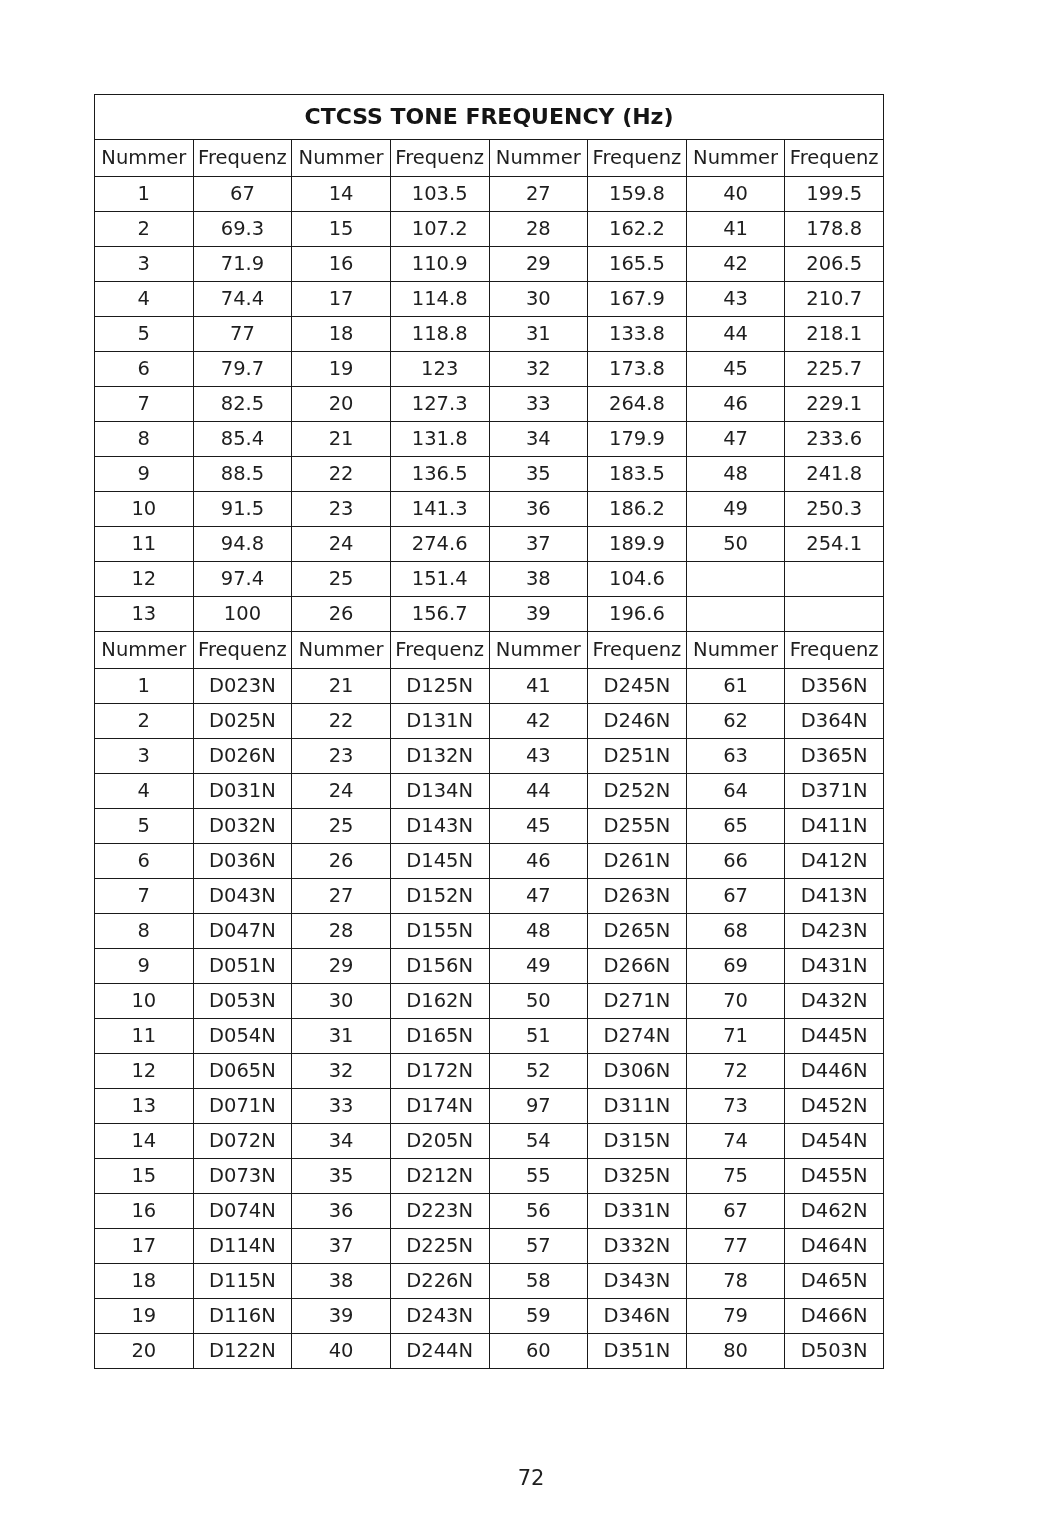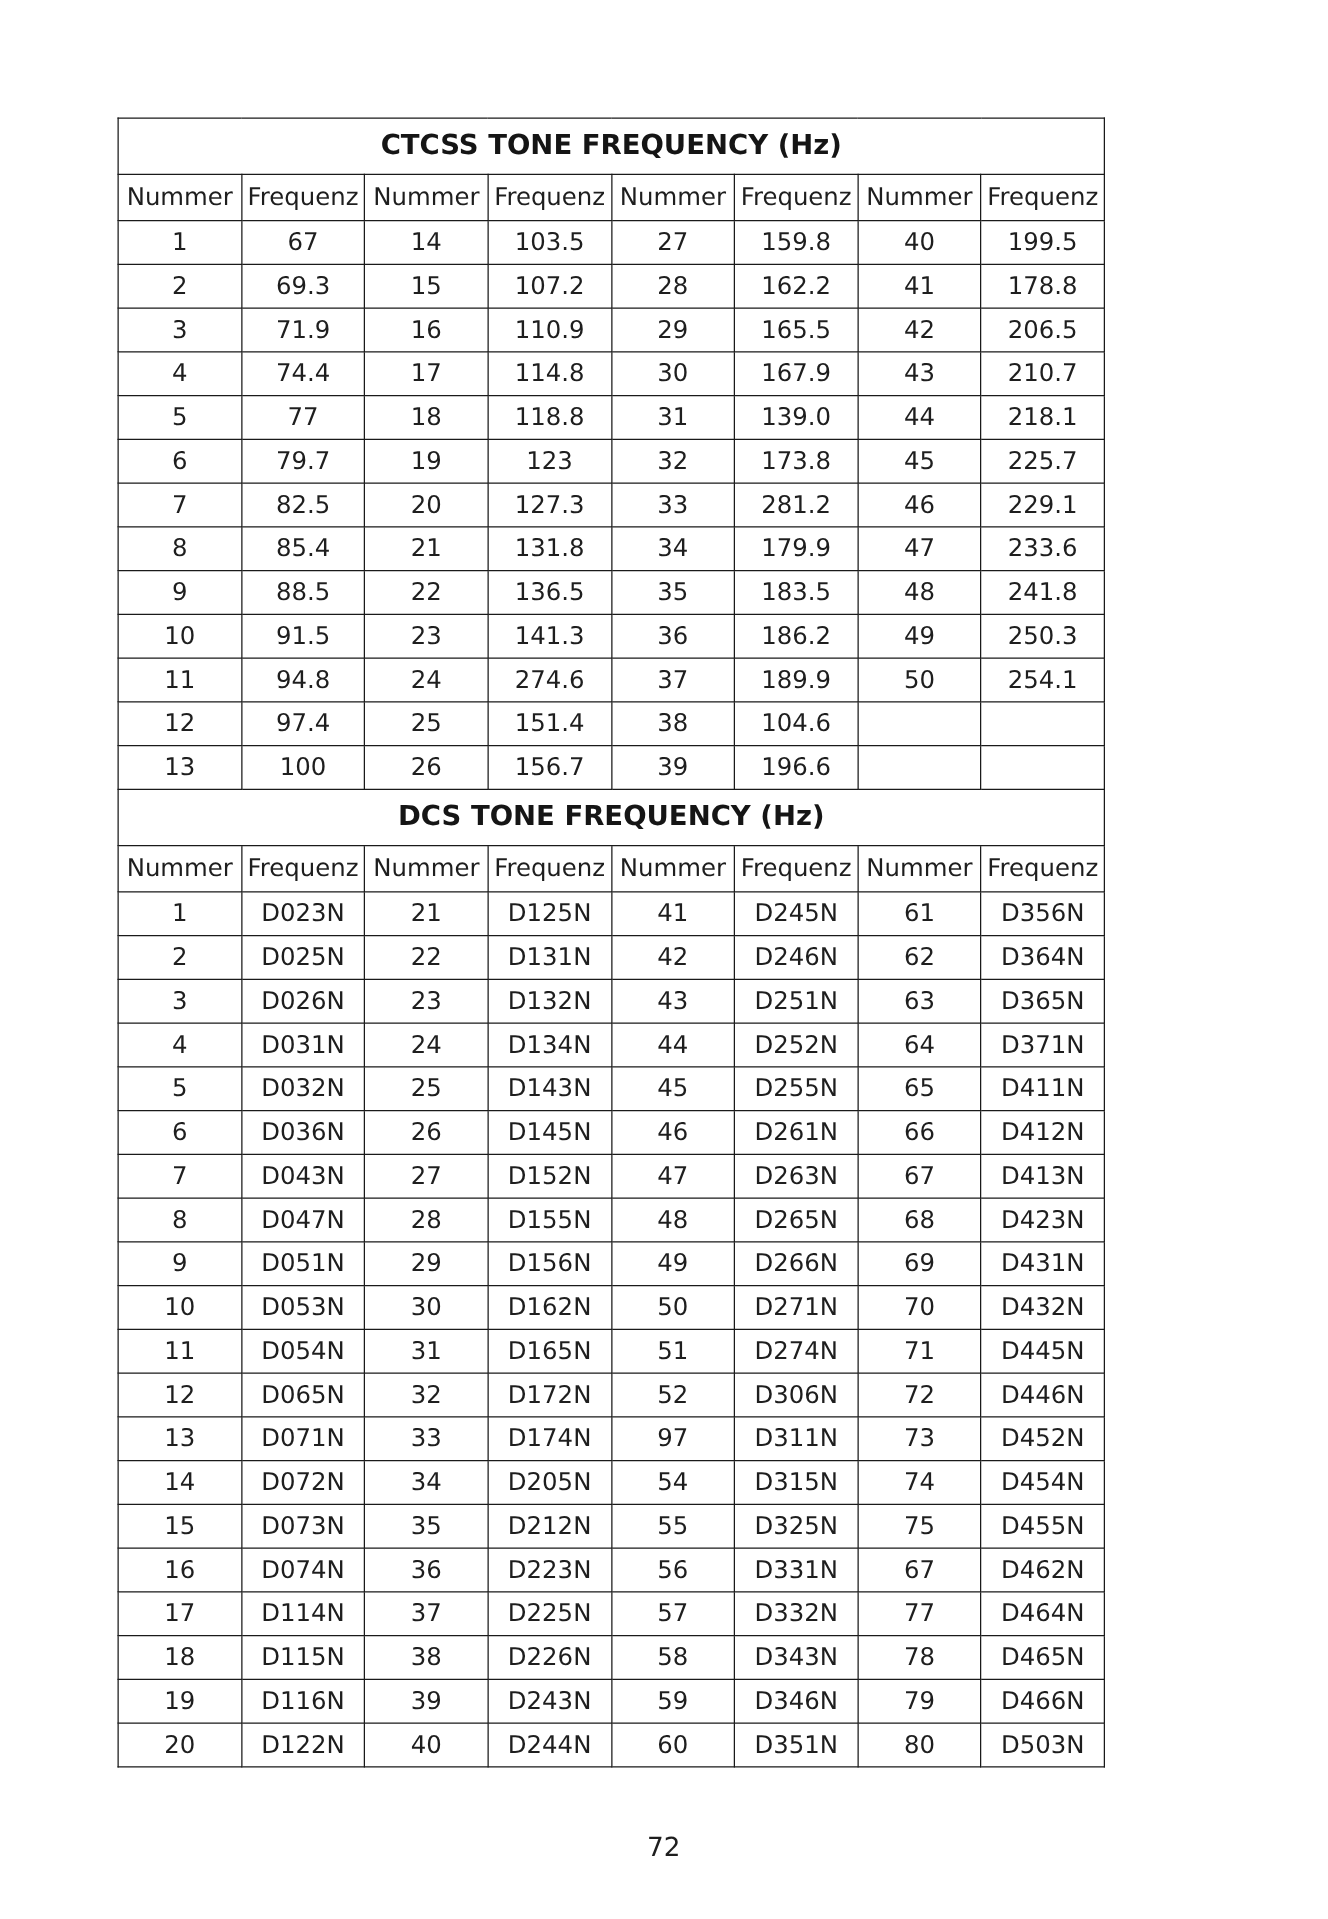--- a/index.html
+++ b/index.html
@@ -96,41 +96,41 @@
         <td>167.9</td>
         <td>43</td>
         <td>210.7</td>
       </tr>
       <tr>
         <td>5</td>
         <td>77</td>
         <td>18</td>
         <td>118.8</td>
         <td>31</td>
-        <td>139.0</td>
+        <td>133.8</td>
         <td>44</td>
         <td>218.1</td>
       </tr>
       <tr>
         <td>6</td>
         <td>79.7</td>
         <td>19</td>
         <td>123</td>
         <td>32</td>
         <td>173.8</td>
         <td>45</td>
         <td>225.7</td>
       </tr>
       <tr>
         <td>7</td>
         <td>82.5</td>
         <td>20</td>
         <td>127.3</td>
         <td>33</td>
-        <td>281.2</td>
+        <td>264.8</td>
         <td>46</td>
         <td>229.1</td>
       </tr>
       <tr>
         <td>8</td>
         <td>85.4</td>
         <td>21</td>
         <td>131.8</td>
         <td>34</td>
         <td>179.9</td>
@@ -182,23 +182,20 @@
         <td>100</td>
         <td>26</td>
         <td>156.7</td>
         <td>39</td>
         <td>196.6</td>
         <td></td>
         <td></td>
       </tr>
     </tbody>
   <tbody id="dcs-body">
-    <tr class="title-row">
-      <td colspan="8">DCS TONE FREQUENCY (Hz)</td>
-    </tr>
     <tr class="head-row">
         <td>Nummer</td>
         <td>Frequenz</td>
         <td>Nummer</td>
         <td>Frequenz</td>
         <td>Nummer</td>
         <td>Frequenz</td>
         <td>Nummer</td>
         <td>Frequenz</td>
       </tr>

